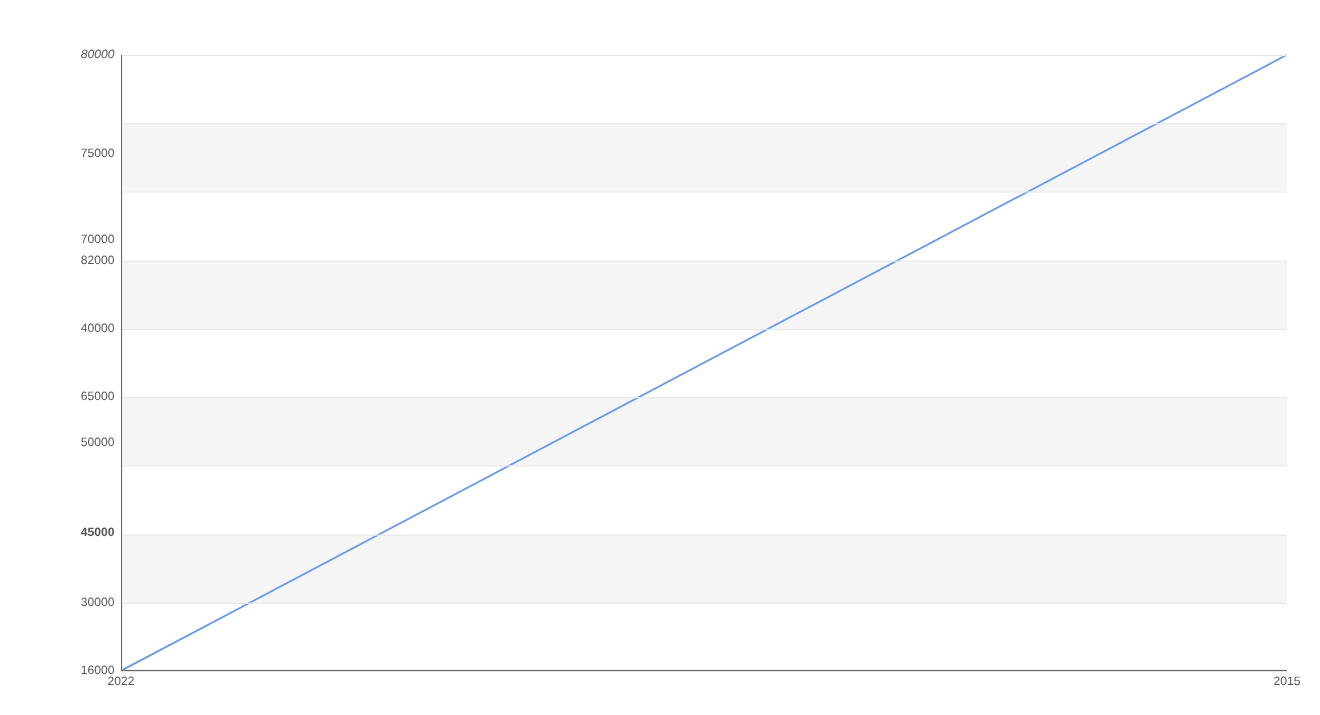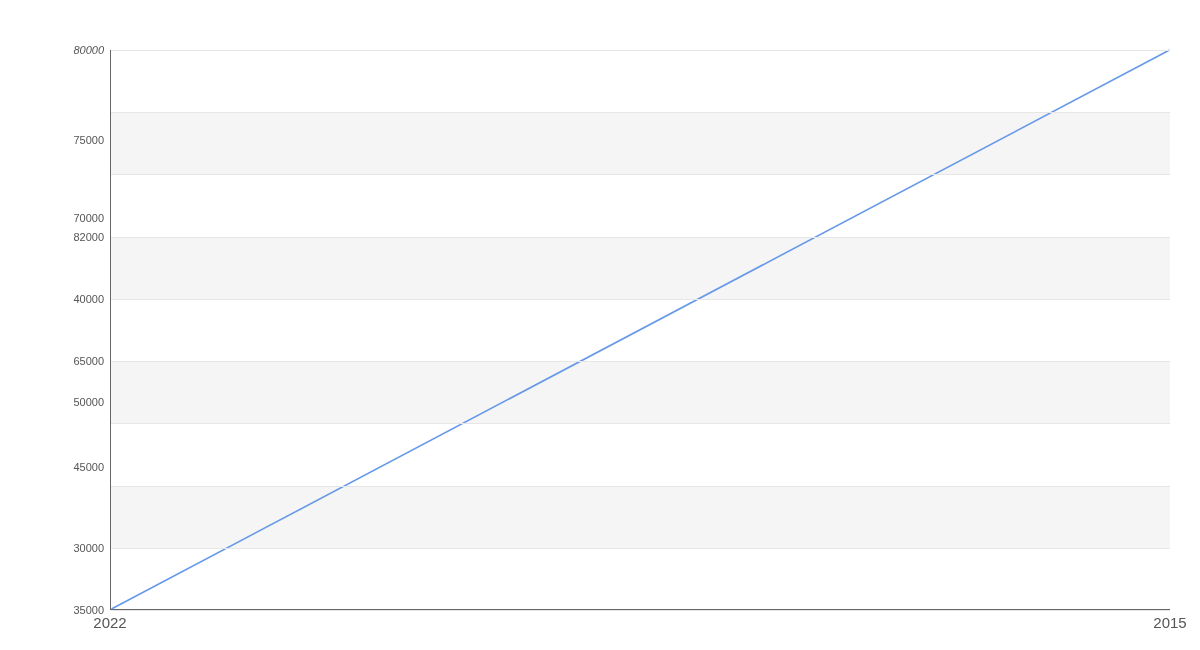--- a/index.html
+++ b/index.html
@@ -53,21 +53,21 @@
     right: 1096px; 
     font-size: 11px;
     color: #555;
     text-align: right;
     width: 90px;
     transform: translateY(-50%);
   }
   .xtick {
     position: absolute;
     top: 614px;
-    font-size: 15px;
+    font-size: 11px;
     color: #555;
     transform: translateX(-50%);
   }
   svg.line-layer {
     position: absolute;
     left: 0;
     top: 0;
     width: 100%;
     height: 100%;
     overflow: visible;
@@ -90,23 +90,23 @@
       <div class="gridline" style="top: 497.778px;"></div>
       <div class="gridline" style="top: 435.556px;"></div>
       <div class="gridline" style="top: 373.333px;"></div>
       <div class="gridline" style="top: 311.111px;"></div>
       <div class="gridline" style="top: 248.889px;"></div>
       <div class="gridline" style="top: 186.667px;"></div>
       <div class="gridline" style="top: 124.444px;"></div>
       <div class="gridline" style="top: 62.2222px;"></div>
       <div class="gridline" style="top: 0px;"></div>
     </div>
-<div class="ytick" style="top: 610px;">35000</div>
+<div class="ytick" style="top: 610px;">16000</div>
     <div class="ytick" style="top: 547.778px;">30000</div>
-    <div class="ytick" style="top: 467px;">45000</div>
+    <div class="ytick" style="top: 484px; font-weight: bold;">45000</div>
     <div class="ytick" style="top: 402px;">50000</div>
     <div class="ytick" style="top: 361.111px;">65000</div>
     <div class="ytick" style="top: 298.889px;">40000</div>
     <div class="ytick" style="top: 236.667px;">82000</div>
     <div class="ytick" style="top: 174.444px; margin-top: 44px;">70000</div>
     <div class="ytick" style="top: 129px; margin-top: 11px;">75000</div>
     <div class="ytick" style="top: 50px; font-style: italic;">80000</div>
     <div class="xtick" style="left: 110px;">2022</div>
     <div class="xtick" style="left: 1170px;">2015</div>
   </div>

